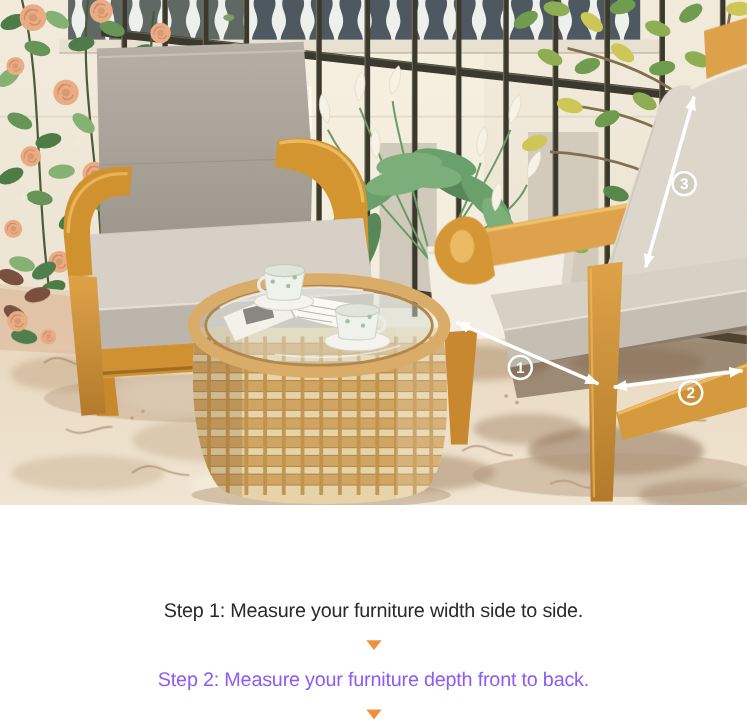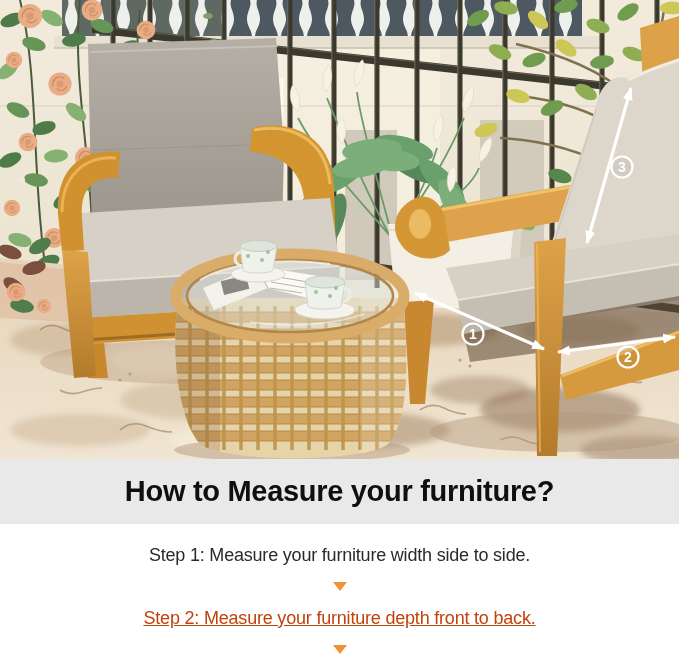--- a/index.html
+++ b/index.html
@@ -435,24 +435,21 @@
         <circle cx="628" cy="357" r="10.5" stroke-width="2.2" fill="rgba(0,0,0,0.05)"></circle>
         <text x="628" y="357" dy=".35em" text-anchor="middle" stroke="none" fill="#ffffff" font-size="14" font-weight="bold" font-family="Liberation Sans, sans-serif">2</text>
       </g>
       <g>
         <circle cx="622" cy="167" r="10.5" stroke-width="2.2" fill="rgba(0,0,0,0.05)"></circle>
         <text x="622" y="167" dy=".35em" text-anchor="middle" stroke="none" fill="#ffffff" font-size="14" font-weight="bold" font-family="Liberation Sans, sans-serif">3</text>
       </g>
     </g>
   </svg>
 
-  <div class="band" style="background: rgb(233, 233, 233);">
-    <h1 style="color: rgb(15, 15, 15);">How to Measure your furniture?</h1>
-  </div>
 
   <div class="steps">
     <p class="step" style="color: rgb(42, 42, 42);">Step 1: Measure your furniture width side to side.</p>
     <div class="tri" style="border-top-color: rgb(240, 146, 60);"></div>
-    <p class="step" style="color: #c2410c; text-decoration: underline;">Step 2: Measure your furniture depth front to back.</p>
+    <p class="step" style="color: #8b5cf6;">Step 2: Measure your furniture depth front to back.</p>
     <div class="tri" style="border-top-color: rgb(240, 146, 60);"></div>
   </div>
 
 </div>
 
 </body></html>

